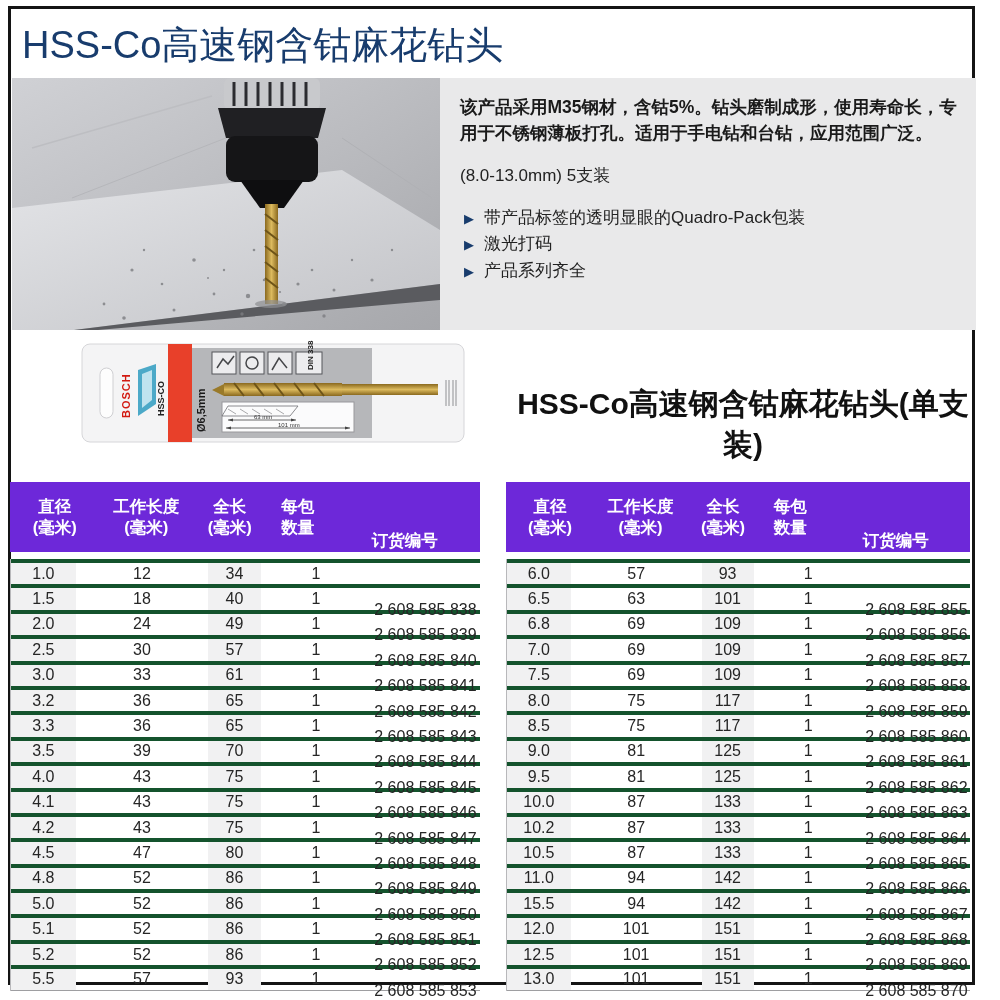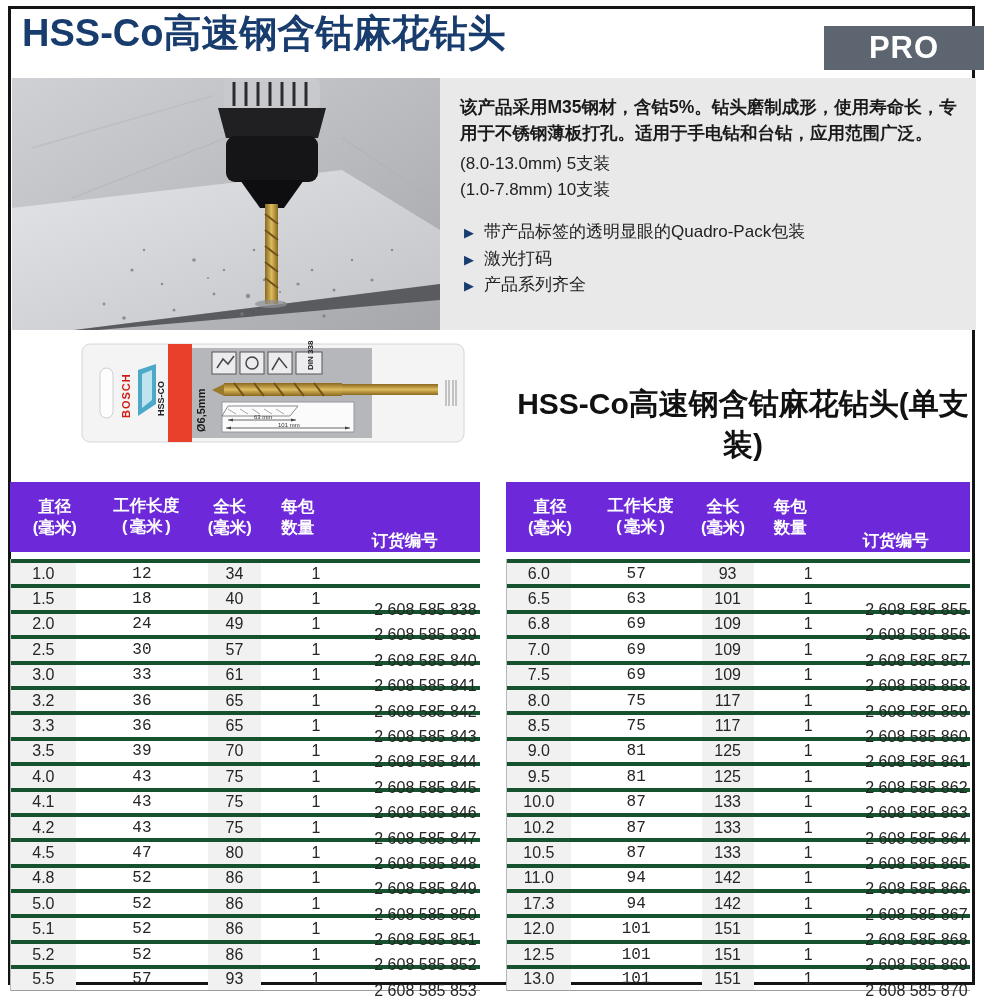--- a/index.html
+++ b/index.html
@@ -1,58 +1,57 @@
 <!DOCTYPE html>
 <html><head>
 <meta charset="utf-8">
 <style>
   html,body{margin:0;padding:0;background:#fff;}
   body{font-family:"Liberation Sans","DejaVu Sans",sans-serif;}
   .page{position:relative;width:1000px;height:1000px;background:#fff;overflow:hidden;}
   .frame{position:absolute;left:8px;top:6px;width:967px;height:979px;border:3px solid #141414;box-sizing:border-box;background:#fff;}
 
   
-  .title{position:absolute;left:22px;top:8px;font-size:38px;font-weight:bold;color:#183c6d;letter-spacing:0;}
+  .title{position:absolute;left:22px;top:20px;font-size:38px;font-weight:normal;color:#183c6d;letter-spacing:0;}
   .pro-badge{position:absolute;left:824px;top:26px;width:160px;height:44px;background:#5d6571;color:#fff;
     display:flex;align-items:center;justify-content:center;font-size:31px;font-weight:bold;letter-spacing:1px;}
 
   
   .hero-photo{position:absolute;left:12px;top:78px;width:428px;height:252px;overflow:hidden;}
   .hero-panel{position:absolute;left:440px;top:78px;width:536px;height:252px;background:#e9e9ea;box-sizing:border-box;padding:16px 18px 10px 20px;}
-  .hero-desc{margin:0 0 4px 0;font-size:17.5px;font-weight:bold;color:#1a1a1a;line-height:1.5;}
+  .hero-desc{margin:0 0 16px 0;font-size:17.5px;font-weight:bold;color:#1a1a1a;line-height:1.5;}
   .pack-line{margin:0;font-size:17px;color:#222;line-height:1.55;}
   .bullets{list-style:none;margin:16px 0 0 0;padding:0;}
   .bullets li{font-size:17px;color:#222;line-height:1.55;display:flex;align-items:baseline;}
   .tri{color:#183c6d;font-size:13px;margin:0 10px 0 4px;flex:0 0 auto;}
 
   
   .package-img{position:absolute;left:72px;top:340px;width:398px;height:106px;}
   .subtitle{position:absolute;left:498px;top:384px;width:490px;text-align:center;font-size:30px;font-weight:bold;color:#111;}
 
   
   .ptable{position:absolute;top:482px;}
   .ptable.left{left:10px;width:470px;}
   .ptable.right{left:506px;width:464px;}
   .thead{background:#6d28d9;height:70px;display:flex;align-items:center;}
   .th{color:#fff;font-weight:bold;font-size:16.5px;line-height:1.3;text-align:center;white-space:pre-line;}
   .tbody{margin-top:7px;border-left:1px solid #b8b8bb;}
   .trow{display:flex;height:25.4px;box-sizing:border-box;border-top:4px solid #14532d;gap:32px;}
   .trow:last-child{border-bottom:1px solid #9e9ea1;}
   .td{font-size:16px;color:#262626;display:flex;align-items:center;justify-content:center;box-sizing:border-box;}
   .shade{background:#f1f1f2;}
-  .c0{width:19%;}.c1{width:20%;font-family:Liberation Mono, monospace;}.c2{width:15.5%;}.c3{width:13.5%;}.c4{width:32%;margin-top:47px;}
+  .c0{width:19%;}.c1{width:20%;}.c2{width:15.5%;}.c3{width:13.5%;}.c4{width:32%;margin-top:47px;}
 </style>
 </head>
 <body>
 
 <div class="page">
   <div class="frame"></div>
 
   <div class="title">HSS-Co高速钢含钴麻花钻头</div>
-  <div class="pro-badge">PRO</div>
 
   <div class="hero-photo">
     <svg width="428" height="252" viewBox="0 0 428 252">
       <defs>
         <linearGradient id="floorG" x1="0" y1="0" x2="1" y2="1">
           <stop offset="0" stop-color="#d0d1d5"></stop>
             <stop offset="1" stop-color="#a6a7ab"></stop>
         </linearGradient>
         <linearGradient id="plateG" x1="0" y1="0" x2="1" y2="1">
           <stop offset="0" stop-color="#e3e4e7"></stop>
@@ -120,21 +119,20 @@
           <line x1="253" y1="200" x2="266" y2="210"></line>
         </g>
         <ellipse cx="259" cy="226" rx="16" ry="4" fill="#8d8e92" opacity="0.7"></ellipse>
       </g>
     </svg>
   </div>
 
   <div class="hero-panel">
     <p class="hero-desc">该产品采用M35钢材，含钴5%。钻头磨制成形，使用寿命长，专用于不锈钢薄板打孔。适用于手电钻和台钻，应用范围广泛。</p>
     <p class="pack-line">(8.0-13.0mm) 5支装</p>
-    <p class="pack-line">(1.0-7.8mm) 10支装</p>
     <ul class="bullets">
       <li>
           <span class="tri">▶</span>
           <span>带产品标签的透明显眼的Quadro-Pack包装</span>
         </li>
       <li>
           <span class="tri">▶</span>
           <span>激光打码</span>
         </li>
       <li>
@@ -445,21 +443,21 @@
           <div class="td c4 shade">2 608 585 866</div>
         </div>
         <div class="trow">
           <div class="td c0 shade">11.0</div>
           <div class="td c1">94</div>
           <div class="td c2 shade">142</div>
           <div class="td c3">1</div>
           <div class="td c4 shade">2 608 585 867</div>
         </div>
         <div class="trow">
-          <div class="td c0 shade">17.3</div>
+          <div class="td c0 shade">15.5</div>
           <div class="td c1">94</div>
           <div class="td c2 shade">142</div>
           <div class="td c3">1</div>
           <div class="td c4 shade">2 608 585 868</div>
         </div>
         <div class="trow">
           <div class="td c0 shade">12.0</div>
           <div class="td c1">101</div>
           <div class="td c2 shade">151</div>
           <div class="td c3">1</div>

